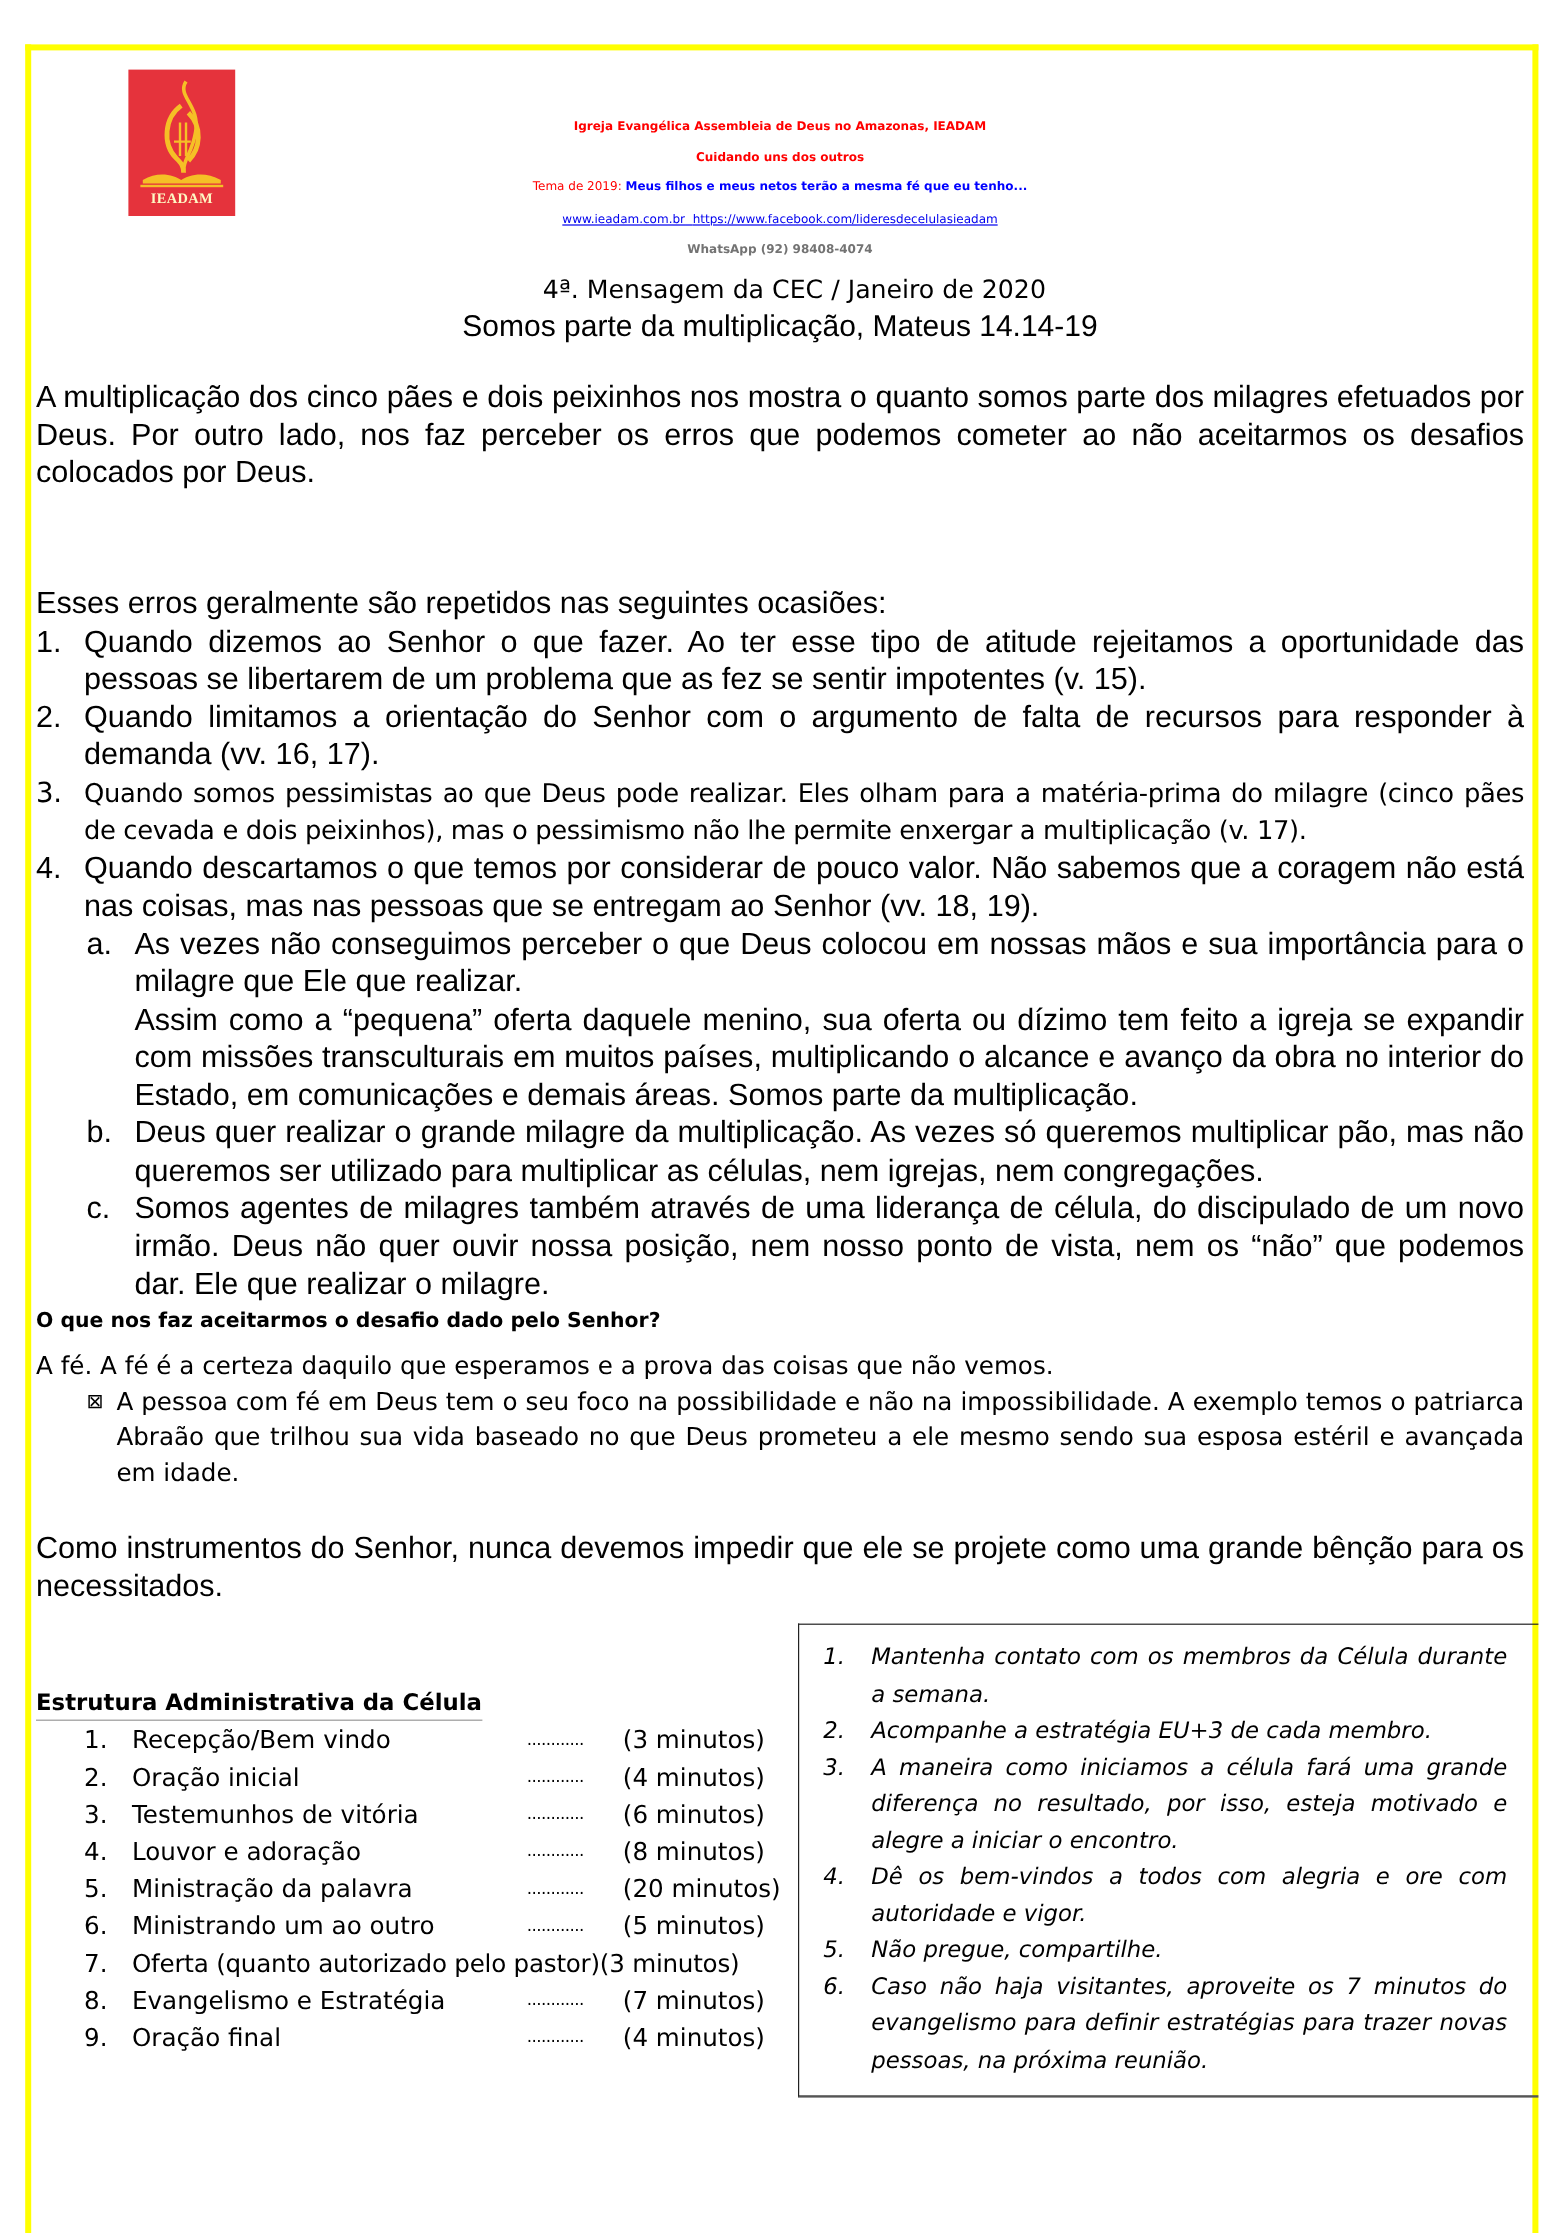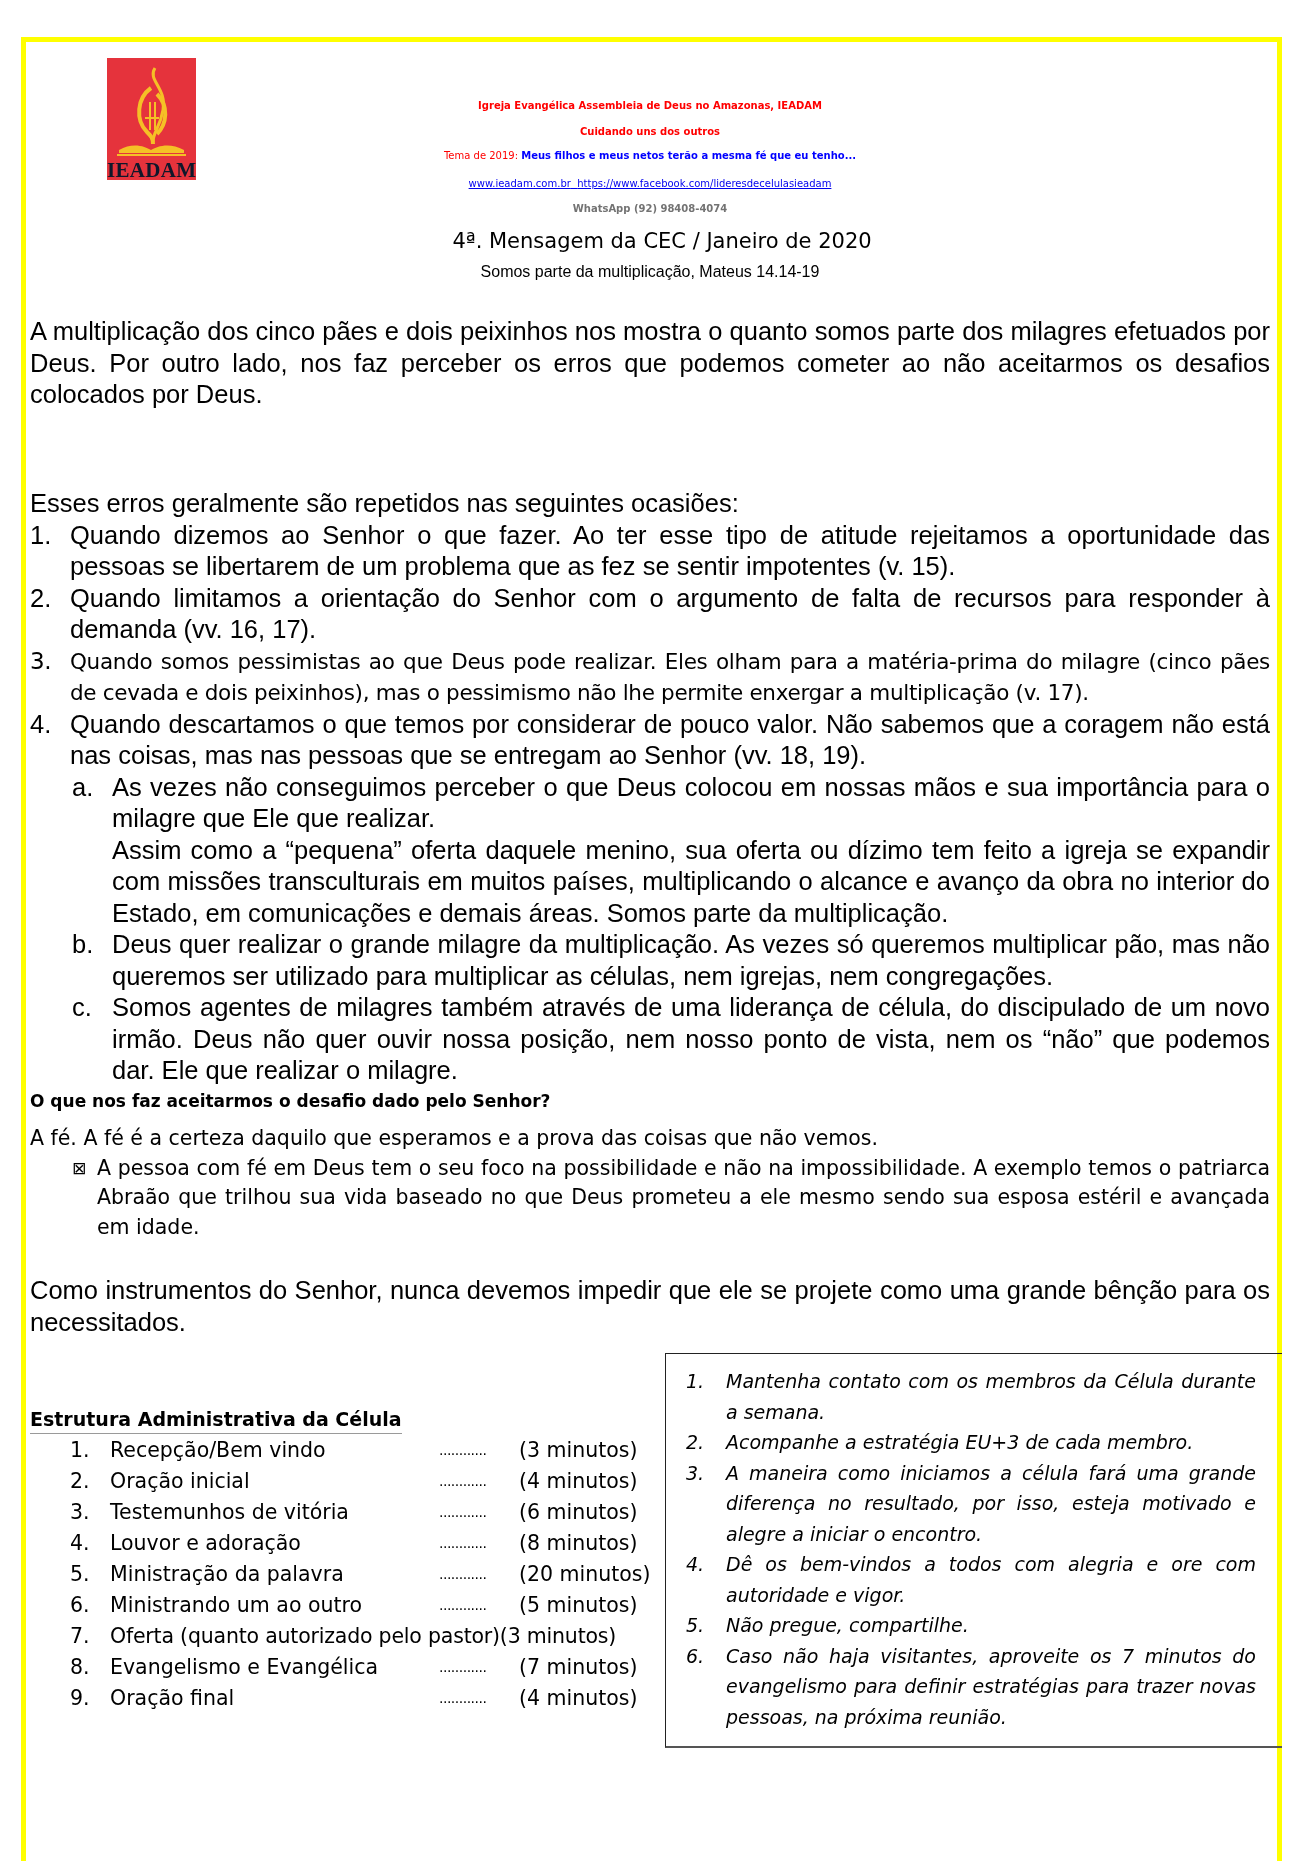--- a/index.html
+++ b/index.html
@@ -2,29 +2,29 @@
 <html><head>
   <meta charset="utf-8">
   <style>
     html, body { margin: 0; padding: 0; background: #ffffff; }
     body { width: 1300px; height: 1861px; position: relative; overflow: hidden; font-family: "Liberation Sans", sans-serif; color: #000; }
     .frame { position: absolute; left: 21px; top: 37px; width: 1251px; height: 1850px; border: 5px solid #ffff00; border-bottom: none; }
 
     
     .logo { position: absolute; left: 107px; top: 58px; width: 89px; height: 122px; background: #e5333c; }
     .logo svg { position: absolute; left: 0; top: 0; }
-    .logo-text { position: absolute; left: 0; width: 89px; top: 100px; text-align: center; color: #0f172a; font-family: "Liberation Serif", serif; font-weight: bold; font-size: 21px; letter-spacing: 0.3px; }
+    .logo-text { position: absolute; left: 0; width: 89px; top: 100px; text-align: center; color: #fef9c3; font-family: "Liberation Serif", serif; font-weight: bold; font-size: 12px; letter-spacing: 0.3px; }
     .hdr { position: absolute; left: 300px; width: 700px; text-align: center; font-family: "DejaVu Sans", sans-serif; font-size: 10px; line-height: 20px; white-space: nowrap; margin-top: 28px; }
     .hdr.bold { font-weight: bold; }
     .red { color: #ff0000; }
     .blue { color: #0000ff; }
     .green { color: #737373; }
     .link { color: #0000ee; text-decoration: underline; }
 
-    .title { position: absolute; left: 0; width: 1300px; text-align: center; font-size: 16px; line-height: 30px; white-space: nowrap; }
+    .title { position: absolute; left: 0; width: 1300px; text-align: center; font-size: 25px; line-height: 30px; white-space: nowrap; }
     .title.t1 { font-family: "DejaVu Sans", sans-serif; font-size: 21px; top: 226px; padding-left: 12px; }
     .title.t2 { font-family: "Liberation Sans", sans-serif; top: 257px; }
 
     
     .body { position: absolute; left: 30px; width: 1240px; font-family: "Liberation Sans", sans-serif; font-size: 25.5px; line-height: 31.5px; }
     .just { text-align: justify; }
     .p { margin: 0; }
     .li { position: relative; padding-left: 40px; text-align: justify; }
     .li .num { position: absolute; left: 0; top: 0; }
     .sub { position: relative; padding-left: 82px; text-align: justify; }
@@ -170,21 +170,21 @@
     <span class="lbl">Ministrando um ao outro</span>
     <span class="dots">............</span>
     <span class="mins">(5 minutos)</span>
   </div>
   <div class="srow wide">
     <span class="n">7.</span>
     <span class="lbl">Oferta (quanto autorizado pelo pastor)(3 minutos)</span>
   </div>
   <div class="srow">
     <span class="n">8.</span>
-    <span class="lbl">Evangelismo e Evangélica</span>
+    <span class="lbl">Evangelismo e Estratégia</span>
     <span class="dots">............</span>
     <span class="mins">(7 minutos)</span>
   </div>
   <div class="srow">
     <span class="n">9.</span>
     <span class="lbl">Oração final</span>
     <span class="dots">............</span>
     <span class="mins">(4 minutos)</span>
   </div>
 </div>

